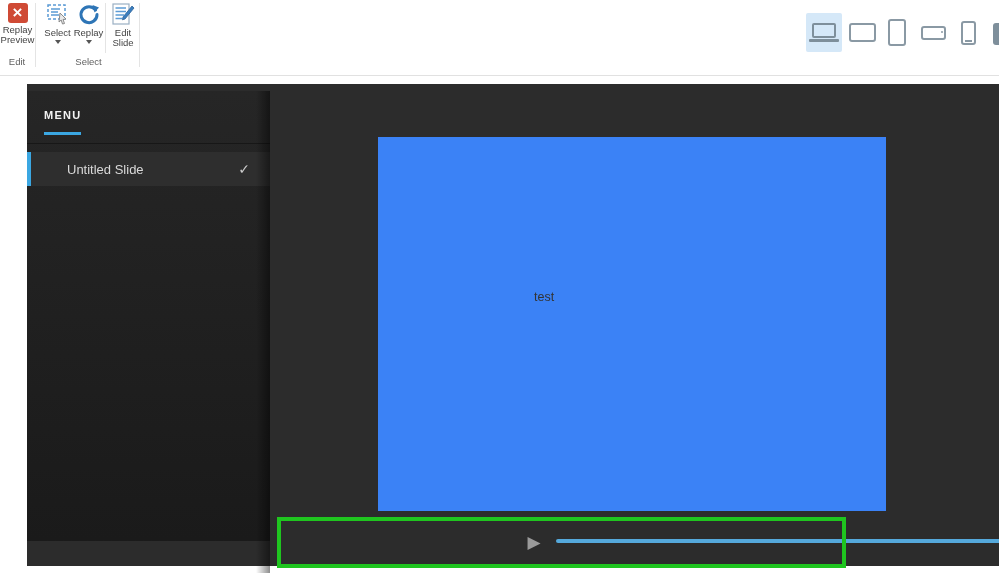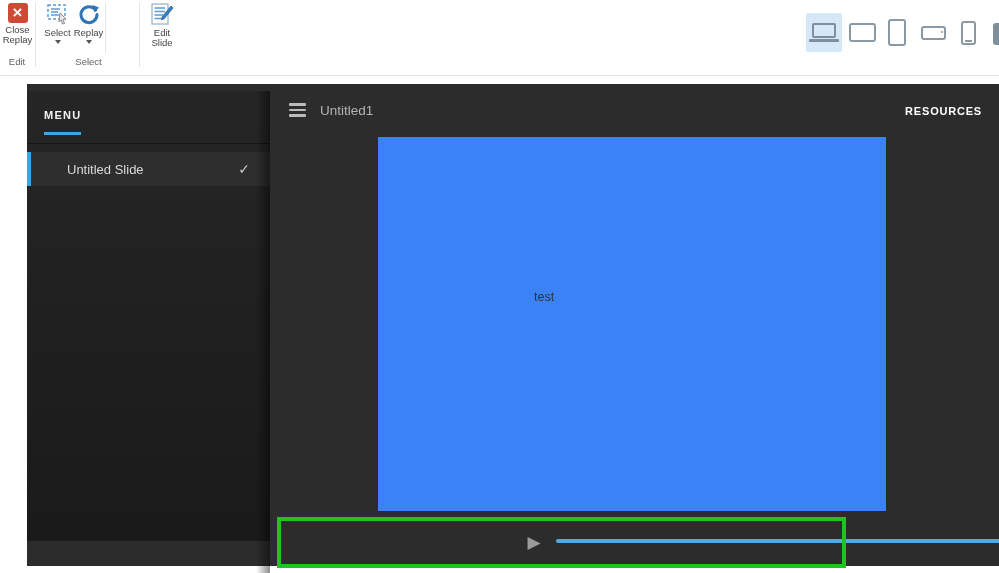--- a/index.html
+++ b/index.html
@@ -78,21 +78,21 @@
 
   svg { display:block; }
 </style>
 </head>
 <body>
 
 <div id="ribbon">
 
   <div class="rib-btn" style="left:1px; width:33px;">
     <div class="close-x">×</div>
-    <div class="rib-label">Close Replay</div>
+    <div class="rib-label">Replay Preview</div>
   </div>
   <div class="grp-label" style="left:0; width:34px;">Edit</div>
 
   <div class="rib-sep" style="left:35px;"></div>
 
   <div class="rib-btn" style="left:41px; width:33px;">
     <span>
       <svg width="24" height="23" viewBox="0 0 24 23">
         <rect x="2" y="2" width="17" height="14" fill="none" stroke="#5b9bd5" stroke-width="1.5" stroke-dasharray="3,2"></rect>
         <line x1="5" y1="6" x2="14" y2="6" stroke="#5b9bd5" stroke-width="1.5"></line>
@@ -111,21 +111,21 @@
         <path d="M18.5 7 A8 8 0 1 0 20 11.5" fill="none" stroke="#2e75b6" stroke-width="3" stroke-linecap="round"></path>
         <path d="M15.5 2 L22 4.5 L17.5 9.5 Z" fill="#2e75b6"></path>
       </svg>
     </span>
     <div class="rib-label">Replay</div>
     <div class="drop-arrow"></div>
   </div>
 
   <div class="rib-sep" style="left:105px; height:50px;"></div>
 
-  <div class="rib-btn" style="left:107px; width:32px;margin-left:39px;">
+  <div class="rib-btn" style="left:107px; width:32px;">
     <span>
       <svg width="24" height="23" viewBox="0 0 24 23">
         <rect x="2" y="1" width="16" height="20" fill="#ffffff" stroke="#9ab0c4" stroke-width="1.2"></rect>
         <line x1="4.5" y1="5" x2="15" y2="5" stroke="#5b9bd5" stroke-width="1.5"></line>
         <line x1="4.5" y1="8.5" x2="15" y2="8.5" stroke="#5b9bd5" stroke-width="1.5"></line>
         <line x1="4.5" y1="12" x2="13" y2="12" stroke="#5b9bd5" stroke-width="1.5"></line>
         <line x1="4.5" y1="15.5" x2="11" y2="15.5" stroke="#5b9bd5" stroke-width="1.5"></line>
         <path d="M21 3 L23 5 L14 16 L11.4 16.8 L12 14 Z" fill="#3a7ebf" stroke="#2e6399" stroke-width="0.8"></path>
       </svg>
     </span>
@@ -164,29 +164,20 @@
       <div id="menu-tab-label">MENU</div>
       <div id="menu-underline" style="background:#3ba7e2;"></div>
     </div>
     <div class="slide-row" style="border-left-color:#3ba7e2;">
       <span class="slide-row-title">Untitled Slide</span>
       <span class="slide-check">✓</span>
     </div>
     <div id="sidebar-shadow"></div>
   </div>
 
-  <div id="topbar">
-    <div id="hamburger">
-      <div></div>
-        <div></div>
-        <div></div>
-    </div>
-    <div id="player-title">Untitled1</div>
-    <div id="resources-link">RESOURCES</div>
-  </div>
 
   <div id="slide-stage">
     <div id="slide-text">test</div>
   </div>
 
   <div id="controlbar">
     <div class="ctl" id="play-btn">
       <span>▶</span>
     </div>
     <div id="seekbar" class="abs" style="background:#55a9dc;"></div>

